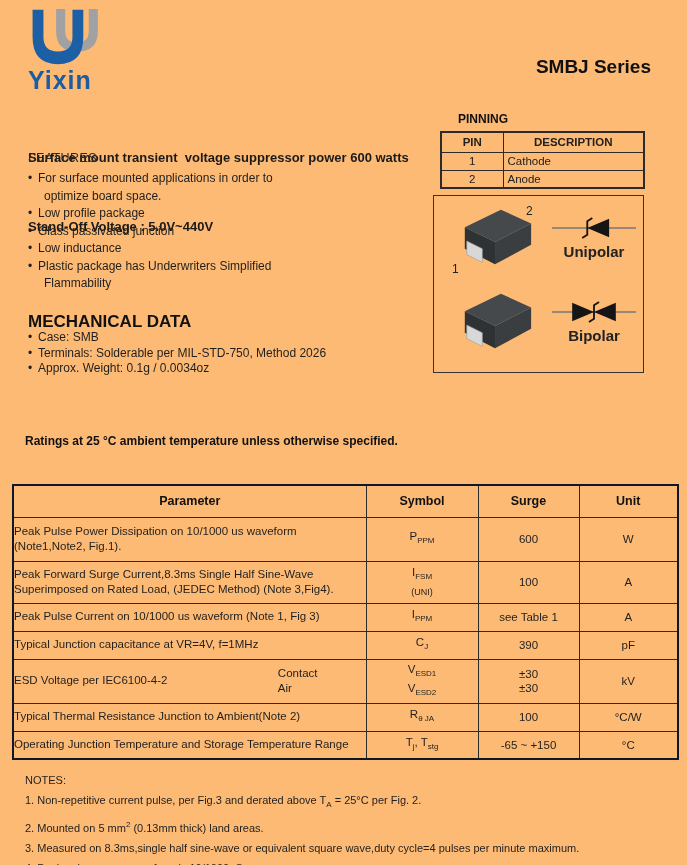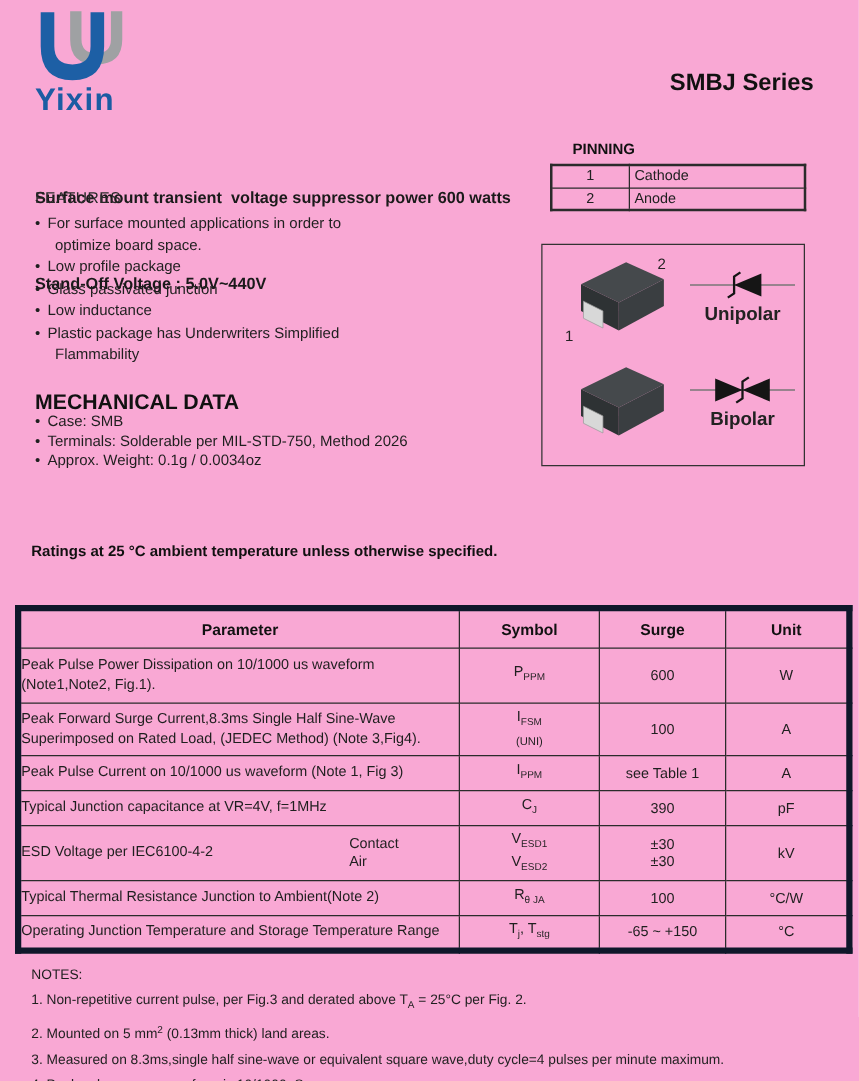--- a/index.html
+++ b/index.html
@@ -1,21 +1,21 @@
 <!DOCTYPE html>
 <html><head>
 <meta charset="utf-8">
 <style>
   * { box-sizing: border-box; }
   html,body { margin:0; padding:0; }
   body {
     width:687px; height:865px; background:#ffffff;
     font-family:"Liberation Sans", sans-serif; color:#212121;
   }
-  .page { position:relative; width:687px; height:865px; background:#f9a8d4; overflow:hidden; }
+  .page { position:relative; width:687px; height:865px; background:#fdba74; overflow:hidden; }
 
   
   .logo-mark { position:absolute; left:28px; top:8px; width:78px; height:58px; }
   .brand-name { position:absolute; left:28px; top:66px; font-size:25px; font-weight:bold; color:#1b5ca3; letter-spacing:1px; }
   .series-title { position:absolute; right:36px; top:56px; font-size:19px; font-weight:bold; color:#111; }
 
   
   .intro { position:absolute; left:28px; top:100px; font-size:13px; font-weight:bold; line-height:23px; white-space:pre-wrap; color:#1a1a1a; }
 
   
@@ -43,21 +43,21 @@
   .pin-num { position:absolute; font-size:12px; color:#222; }
   .sym-group { position:absolute; left:116px; width:88px; text-align:center; }
   .sym-group svg { width:84px; height:28px; display:block; margin:0 auto; }
   .sym-label { font-size:15px; font-weight:bold; color:#222; margin-top:1px; }
   .outline-caption { position:absolute; left:0; top:150px; width:100%; text-align:center; font-size:10.5px; font-weight:bold; color:#222; }
 
   
   .ratings-head { position:absolute; left:25px; top:430px; font-size:12px; font-weight:bold; line-height:23px; color:#111; }
 
   
-  table.ratings { position:absolute; left:12px; top:484px; width:665px; border-collapse:collapse; table-layout:fixed; border:5px solid #0f172a; }
+  table.ratings { position:absolute; left:12px; top:484px; width:665px; border-collapse:collapse; table-layout:fixed; border:2px solid #0f172a; }
   table.ratings th, table.ratings td { border:1.5px solid #2b2b2b; padding:0; }
   table.ratings th { font-size:12.5px; font-weight:bold; color:#111; }
   td.param { font-size:11.5px; text-align:left; padding:3px 6px 3px 10px; line-height:15.5px; color:#1f1f1f; }
   td.c { text-align:center; font-size:11.5px; line-height:14px; color:#1f1f1f; }
   sub { font-size:8px; }
   sup { font-size:8px; }
   .sm { font-size:9px; }
   td.param.esd { display:table-cell; }
   .esd-wrap { display:flex; justify-content:space-between; align-items:center; }
   .esd-sub { margin-right:48px; line-height:15px; text-align:left; }
@@ -127,20 +127,24 @@
       </div>
     <div class="bl">
         <span class="bullet">•</span>
         <span>Approx. Weight: 0.1g / 0.0034oz</span>
       </div>
   </div>
 
   <div class="pinning-heading">PINNING</div>
   <table class="pins">
     <tbody>
+        <tr>
+      <th class="pc">PIN</th>
+      <th>DESCRIPTION</th>
+    </tr>
     <tr>
       <td class="pc">1</td>
       <td class="pd">Cathode</td>
     </tr>
     <tr>
       <td class="pc">2</td>
       <td class="pd">Anode</td>
     </tr>
   </tbody>
     </table>

